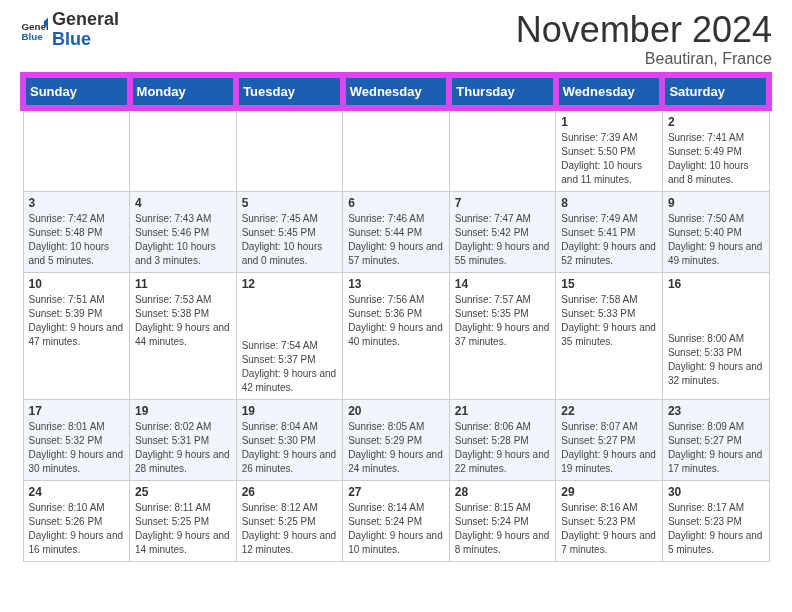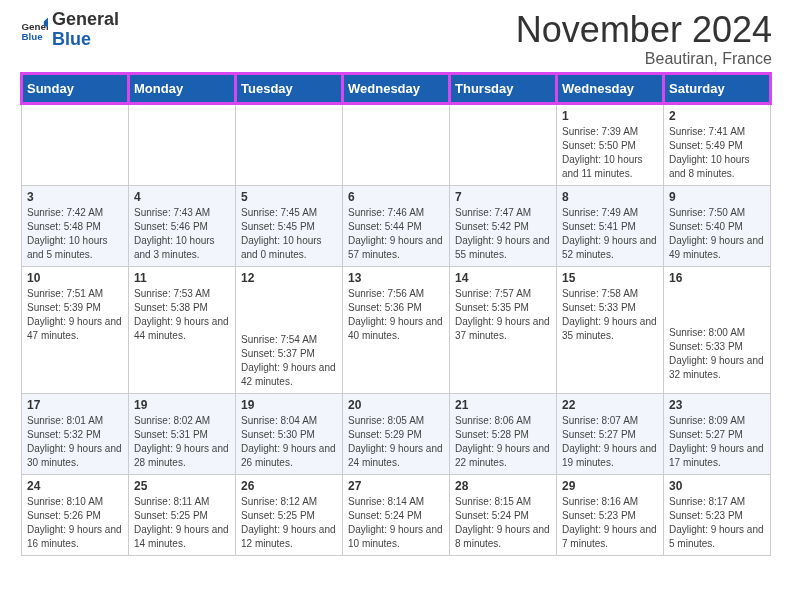--- a/index.html
+++ b/index.html
@@ -56,21 +56,21 @@
       border-collapse: collapse;
       table-layout: fixed;
     }
     thead tr th {
       background-color: #1a5fb0;
       color: white;
       font-size: 13px;
       font-weight: bold;
       padding: 6px 4px;
       text-align: left;
-      border: 3px solid #d946ef;
+      border: 6px solid #d946ef;
     }
     tbody tr td {
       border: 1px solid #ccc;
       vertical-align: top;
       padding: 4px 5px;
       font-size: 10.5px;
       color: #333;
       height: 80px;
       background: #fff;
     }

